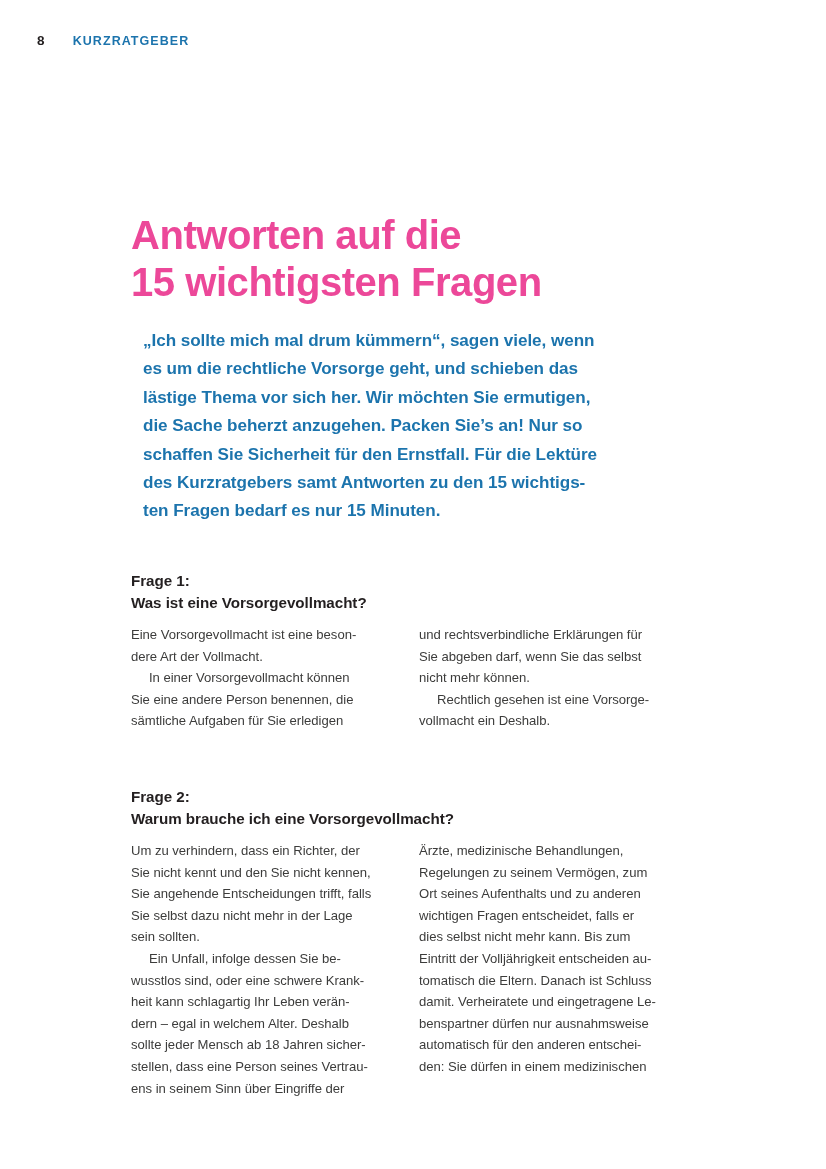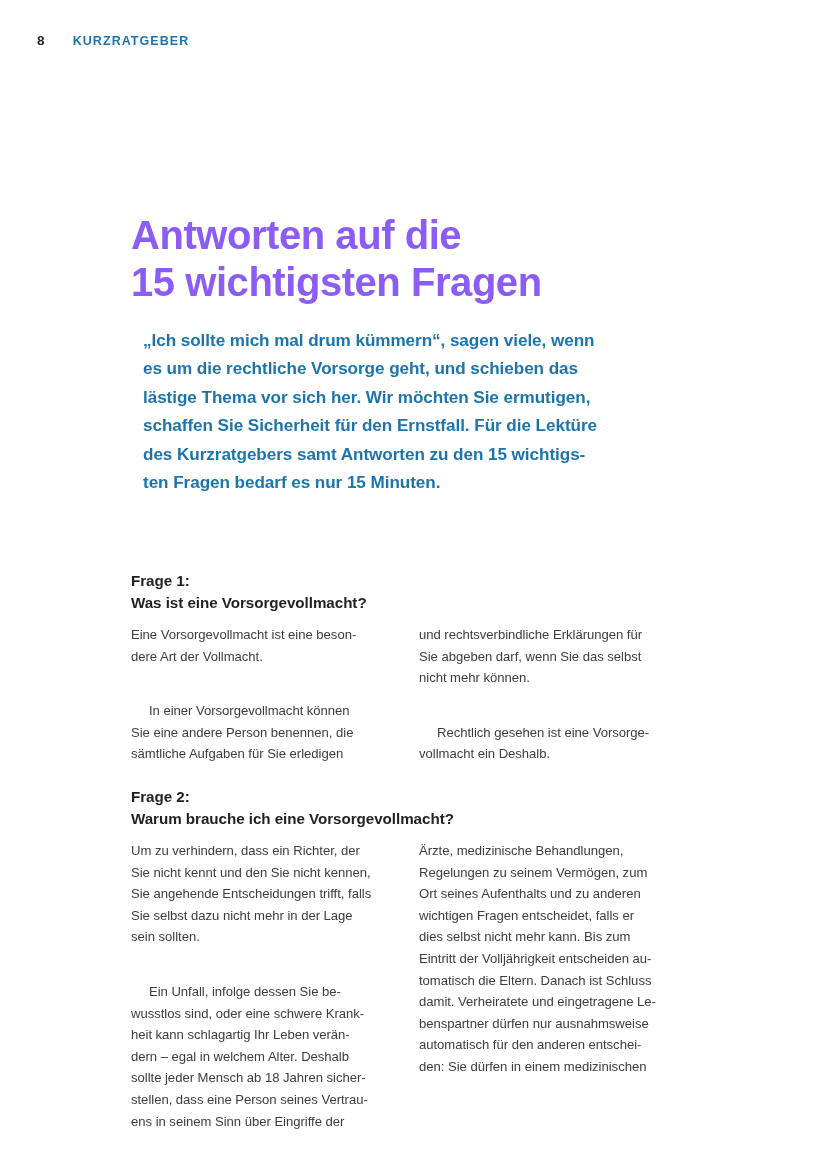--- a/index.html
+++ b/index.html
@@ -49,21 +49,21 @@
     width: 556px;
   }
 
   
   .display-title {
     position: absolute;
     left: 0;
     top: 212px;
     width: 560px;
     margin: 0;
-    color: #8b5cf6;
+    color: #ec4899;
     font-size: 40px;
     font-weight: bold;
     line-height: 47px;
     letter-spacing: -0.45px;
   }
   .display-title .tl {
     display: block;
     white-space: nowrap;
   }
 
@@ -117,21 +117,20 @@
     font-size: 13.1px;
     line-height: 21.6px;
     letter-spacing: -0.03px;
   }
   .col .tl {
     display: block;
     white-space: nowrap;
   }
   .col .tl.indent {
     text-indent: 18px;
-    margin-top: 33px;
   }
 </style>
 </head>
 <body>
 
 <div class="page">
 
   <div class="running-head">
     <span class="folio">8</span>
     <span class="running-title">KURZRATGEBER</span>
@@ -141,20 +140,21 @@
 
     <h1 class="display-title">
       <span class="tl">Antworten auf die</span>
       <span class="tl">15 wichtigsten Fragen</span>
     </h1>
 
     <p class="lead">
       <span class="tl">„Ich sollte mich mal drum kümmern“, sagen viele, wenn</span>
       <span class="tl">es um die rechtliche Vorsorge geht, und schieben das</span>
       <span class="tl">lästige Thema vor sich her. Wir möchten Sie ermutigen,</span>
+      <span class="tl">die Sache beherzt anzugehen. Packen Sie’s an! Nur so</span>
       <span class="tl">schaffen Sie Sicherheit für den Ernstfall. Für die Lektüre</span>
       <span class="tl">des Kurzratgebers samt Antworten zu den 15 wichtigs-</span>
       <span class="tl">ten Fragen bedarf es nur 15 Minuten.</span>
     </p>
 
     <section class="qblock q1">
       <h2 class="q-heading">
         <span class="tl">Frage 1:</span>
         <span class="tl">Was ist eine Vorsorgevollmacht?</span>
       </h2>

